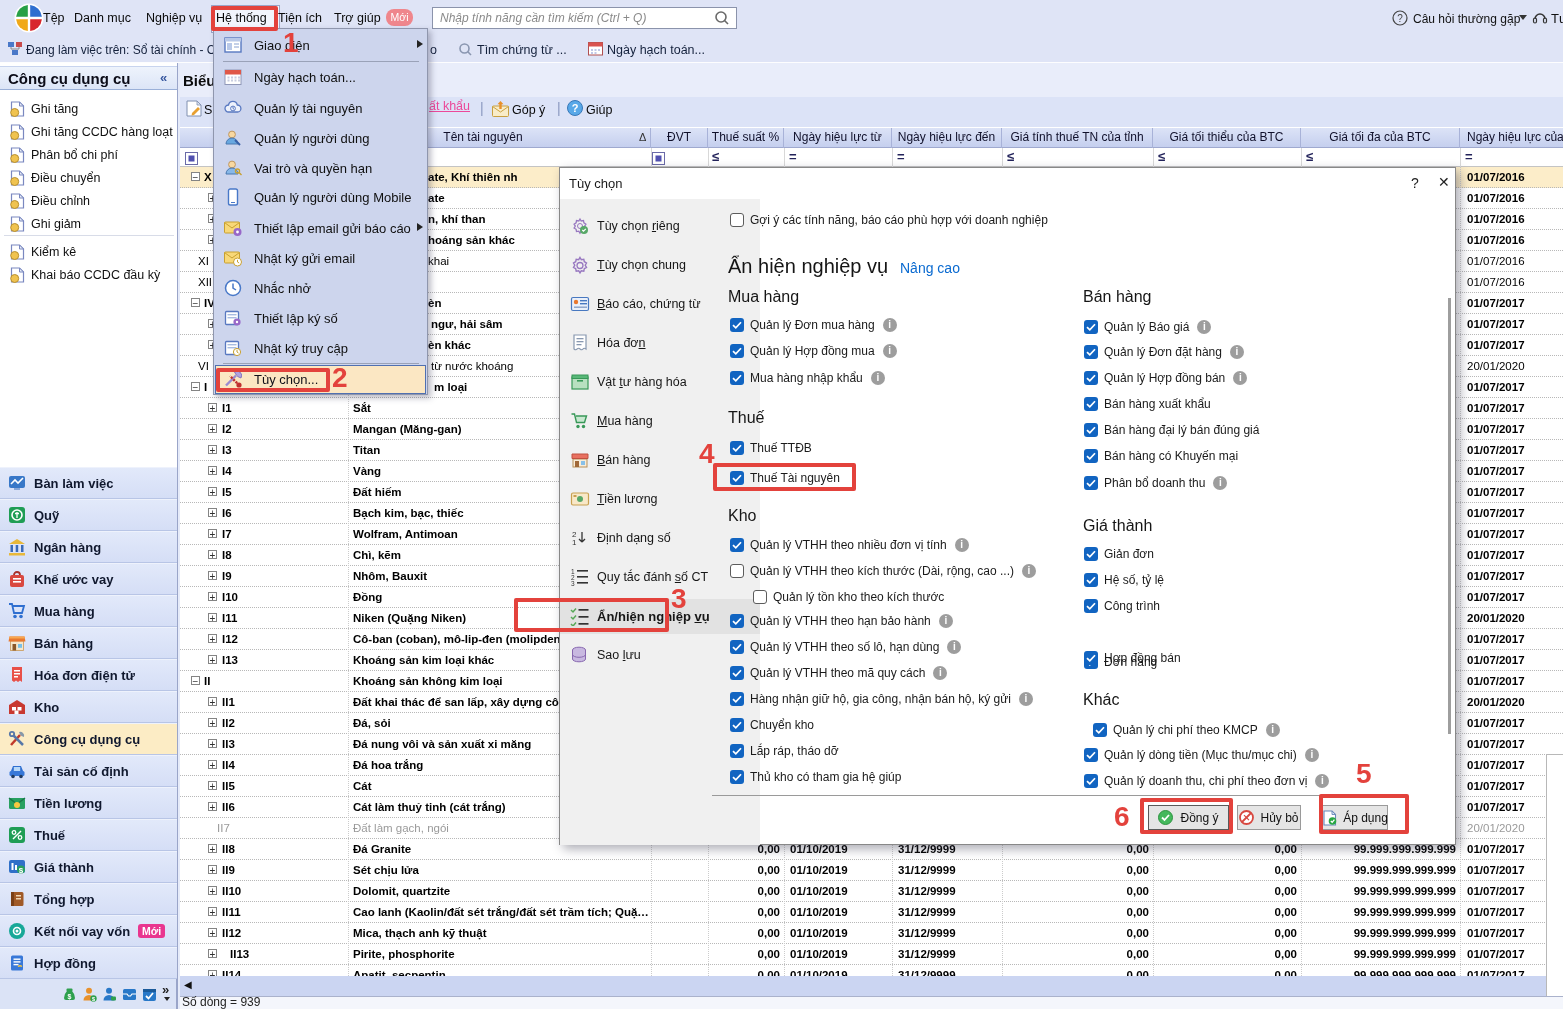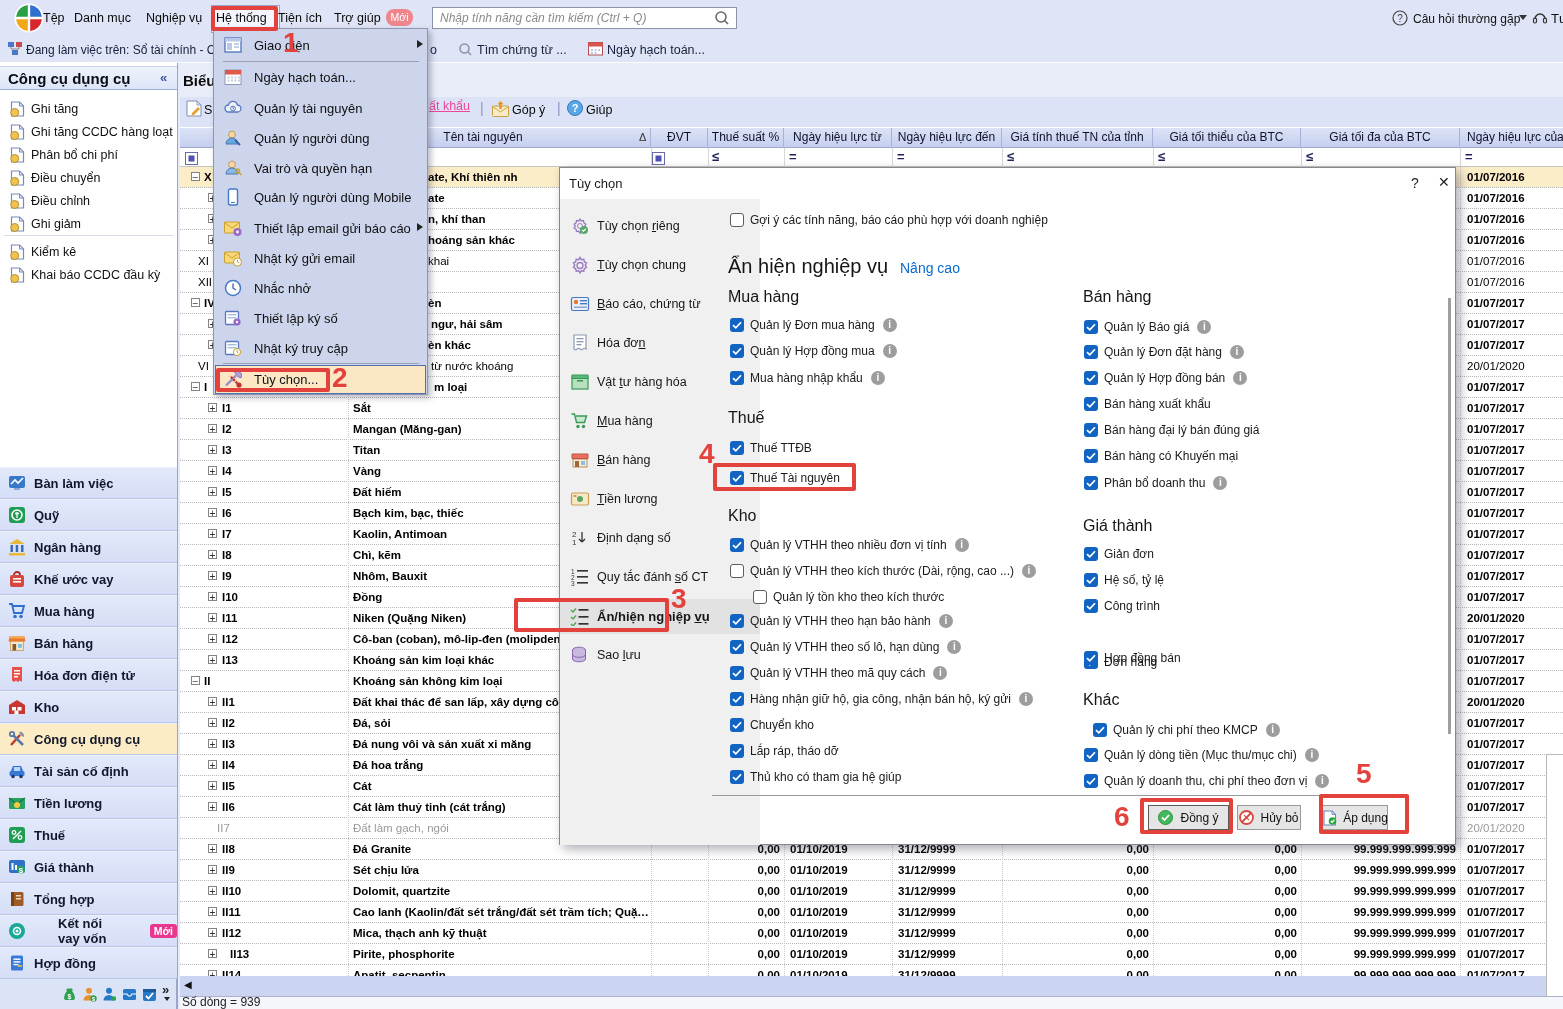--- a/index.html
+++ b/index.html
@@ -276,21 +276,21 @@
       </svg>
     </span>Giá thành</div>
 <div class="flexrow navitem" style="top:883px;"><span style="margin:0 8px 0 8px;display:inline-flex;">
       <svg width="18" height="18" viewBox="0 0 18 18" style="">
         <path d="M3 2 h11 a1.5 1.5 0 0 1 1.5 1.5 v11 a1.5 1.5 0 0 1 -1.5 1.5 h-11 z" fill="#a05a28"></path>
         <rect x="3" y="2" width="3" height="14" fill="#7a4018"></rect>
         <rect x="8" y="5" width="5" height="1.5" fill="#f0d8b8"></rect>
         <rect x="8" y="8" width="5" height="1.5" fill="#f0d8b8"></rect>
       </svg>
     </span>Tổng hợp</div>
-<div class="flexrow navitem" style="top:915px;gap:24px;"><span style="margin:0 8px 0 8px;display:inline-flex;">
+<div class="flexrow navitem" style="top:915px;"><span style="margin:0 8px 0 8px;display:inline-flex;">
       <svg width="18" height="18" viewBox="0 0 18 18" style="">
         <circle cx="9" cy="9" r="8" fill="#18a898"></circle>
         <path d="M5.5 9 a3.5 3.5 0 0 1 7 0 a3.5 3.5 0 0 1 -7 0" fill="none" stroke="#fff" stroke-width="1.6"></path>
         <circle cx="9" cy="9" r="1.5" fill="#fff"></circle>
       </svg>
     </span>Kết nối vay vốn<span style="margin-left:8px;background:#e9368f;color:#fff;font-size:10.5px;font-weight:bold;border-radius:3px;padding:1px 4px;">Mới</span></div>
 <div class="flexrow navitem" style="top:947px;"><span style="margin:0 8px 0 8px;display:inline-flex;">
       <svg width="18" height="18" viewBox="0 0 18 18" style="">
         <rect x="3" y="1.5" width="12" height="15" rx="1.5" fill="#3878d8"></rect>
         <rect x="5.5" y="4.5" width="7" height="1.4" fill="#fff"></rect>
@@ -580,21 +580,21 @@
 <div class="tcell bold" style="left:610px;color:#000;">01/10/2019</div>
 <div class="tcell bold" style="left:718px;color:#000;">31/12/9999</div>
 <div class="tcell bold" style="left:860px;width:109px;text-align:right;color:#000;">0,00</div>
 <div class="tcell bold" style="left:1010px;width:107px;text-align:right;color:#000;">0,00</div>
 <div class="tcell bold" style="left:1121px;width:155px;text-align:right;color:#000;">99.999.999.999.999</div>
 <div class="tcell bold" style="left:1287px;color:#000;">01/07/2017</div>
 </div>
 <div class="trow" style="top:524px;">
 <div class="exp" style="left:28px;">+</div>
 <div class="tcell bold" style="left:42px;color:#000;">I7</div>
-<div class="tcell bold" style="left:173px;width:296px;overflow:hidden;text-overflow:ellipsis;color:#000;">Kaolin, Antimoan</div>
+<div class="tcell bold" style="left:173px;width:296px;overflow:hidden;text-overflow:ellipsis;color:#000;">Wolfram, Antimoan</div>
 <div class="tcell bold" style="left:528px;width:72px;text-align:right;color:#000;">0,00</div>
 <div class="tcell bold" style="left:610px;color:#000;">01/10/2019</div>
 <div class="tcell bold" style="left:718px;color:#000;">31/12/9999</div>
 <div class="tcell bold" style="left:860px;width:109px;text-align:right;color:#000;">0,00</div>
 <div class="tcell bold" style="left:1010px;width:107px;text-align:right;color:#000;">0,00</div>
 <div class="tcell bold" style="left:1121px;width:155px;text-align:right;color:#000;">99.999.999.999.999</div>
 <div class="tcell bold" style="left:1287px;color:#000;">01/07/2017</div>
 </div>
 <div class="trow" style="top:545px;">
 <div class="exp" style="left:28px;">+</div>

